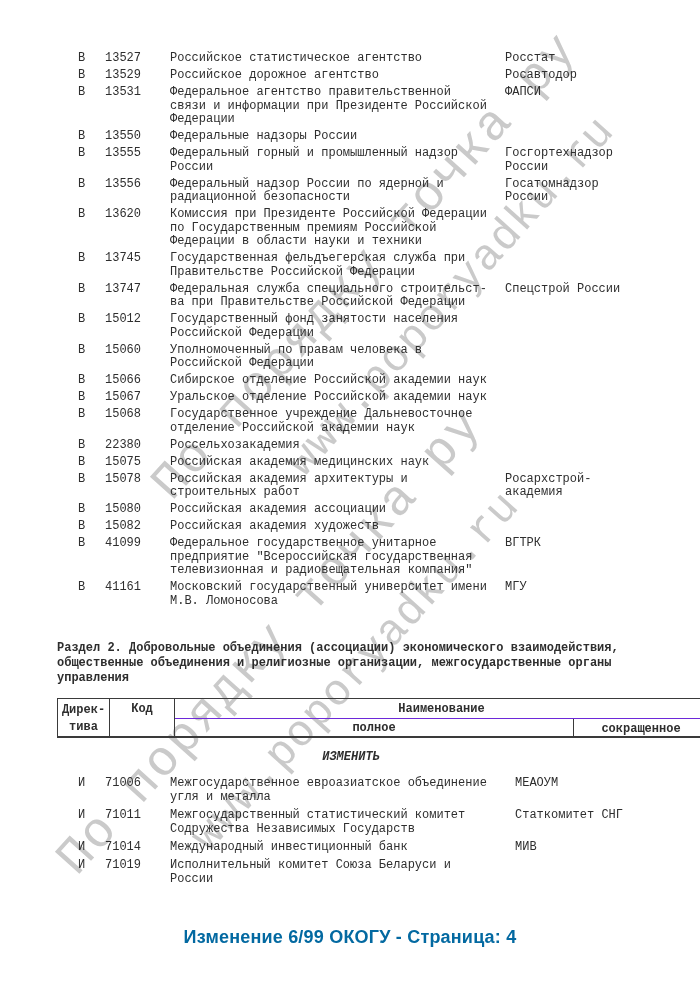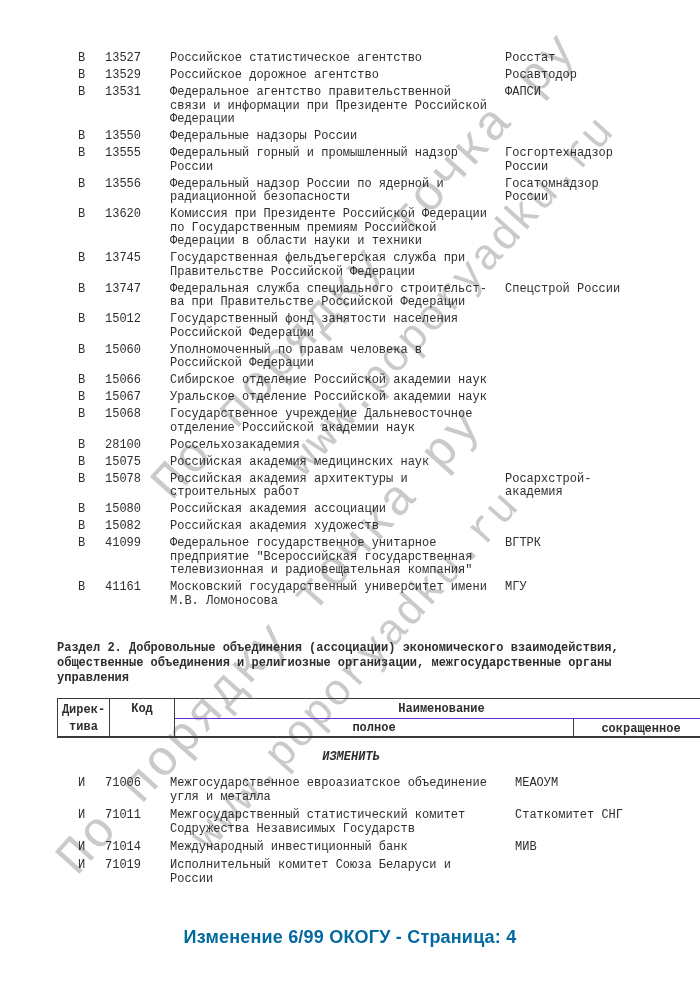--- a/index.html
+++ b/index.html
@@ -161,21 +161,21 @@
         </div>
         <div class="row">
           <span class="c-dir">В</span>
           <span class="c-code">15068</span>
           <span class="c-name">Государственное учреждение Дальневосточное
 отделение Российской академии наук</span>
           <span class="c-abbr"></span>
         </div>
         <div class="row">
           <span class="c-dir">В</span>
-          <span class="c-code">28100</span>
+          <span class="c-code">22380</span>
           <span class="c-abbr">Россельхозакадемия</span>
         </div>
         <div class="row">
           <span class="c-dir">В</span>
           <span class="c-code">15075</span>
           <span class="c-name">Российская академия медицинских наук</span>
           <span class="c-abbr"></span>
         </div>
         <div class="row">
           <span class="c-dir">В</span>

